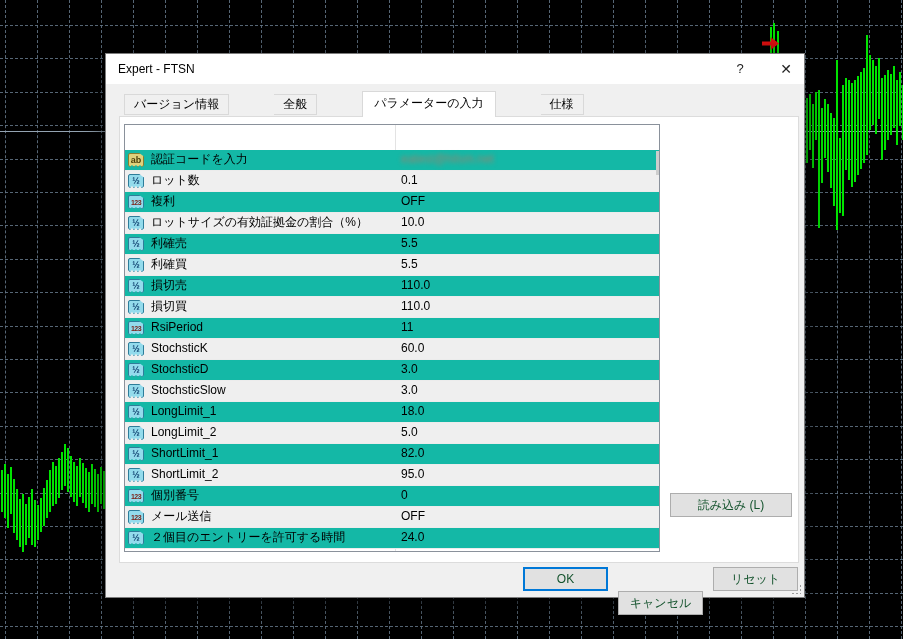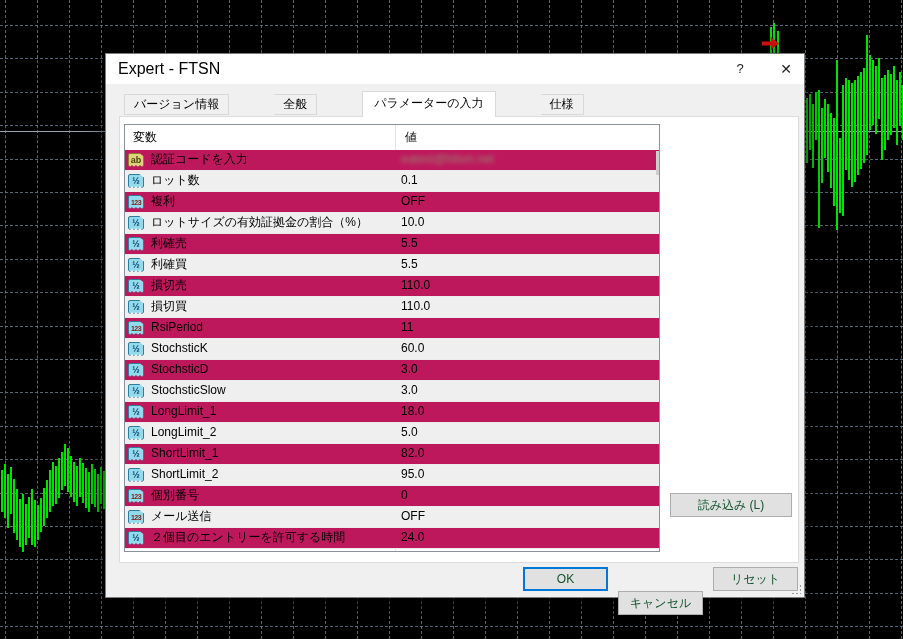--- a/index.html
+++ b/index.html
@@ -9,21 +9,21 @@
   .vgrid{position:absolute;top:0;height:639px;width:0;border-left:1px dashed #66788a;opacity:.85;}
   .hgrid{position:absolute;left:0;width:903px;height:0;border-top:1px dashed #66788a;opacity:.85;}
   #price-line{position:absolute;left:0;width:903px;height:1px;background:#94a4b2;}
   .bar{position:absolute;width:2px;}
   #sell-arrow{position:absolute;width:17px;height:15px;filter:drop-shadow(0 0 1px #fff) drop-shadow(0 0 1px #fff);
       clip-path:polygon(0 36%,52% 36%,52% 8%,100% 50%,52% 92%,52% 64%,0 64%);}
   
   #dialog{position:absolute;left:105px;top:53px;width:700px;height:545px;background:#f0f0f0;
           border:1px solid #7c7c7c;box-shadow:0 6px 22px rgba(0,0,0,.8);box-sizing:border-box;}
   #titlebar{position:absolute;left:0;top:0;width:100%;height:30px;background:#fff;}
-  #dialog-title{position:absolute;left:12px;top:0;line-height:30px;font-size:16px;color:#000;}
+  #dialog-title{position:absolute;left:12px;top:0;line-height:30px;font-size:12px;color:#000;}
   .cap-btn{position:absolute;top:0;width:34px;height:30px;background:transparent;border:none;
            font-size:13px;color:#222;text-align:center;line-height:30px;padding:0;cursor:default;}
   #help-btn{left:617px;}
   #close-btn{left:663px;font-size:14px;}
   
   #tabs{position:absolute;left:18px;top:37px;height:26px;display:flex;align-items:flex-end;z-index:3;gap:45px;}
   .tab{box-sizing:border-box;height:21px;line-height:19px;padding:0 9px;font-size:12px;color:#000;
        background:#f0f0f0;border:1px solid #d9d9d9;border-left-width:0;margin-bottom:2px;white-space:nowrap;}
   .tab:first-child{border-left-width:1px;}
   .tab.active{height:26px;line-height:23px;background:#fff;border:1px solid #d9d9d9;border-bottom:none;
@@ -32,21 +32,21 @@
   #page{position:absolute;left:13px;top:62px;width:680px;height:447px;background:#fff;
         border:1px solid #dcdcdc;box-sizing:border-box;z-index:2;}
   
   #ptable{position:absolute;left:4px;top:7px;width:536px;height:428px;border:1px solid #8a919b;
           box-sizing:border-box;background:#fff;}
   #thead{position:absolute;left:0;top:0;width:100%;height:25px;font-size:12px;color:#000;}
   #th-var{position:absolute;left:8px;line-height:25px;}
   #th-val{position:absolute;left:280px;line-height:25px;}
   #coldiv{position:absolute;left:270px;top:0;bottom:0;width:1px;background:#e3e3e3;}
   #rows{position:absolute;left:0;top:25px;width:100%;}
-  .row{position:relative;height:20px;border-bottom:1px solid #ececec;font-size:12px;color:#000;background:#be185d;}
+  .row{position:relative;height:20px;border-bottom:1px solid #ececec;font-size:12px;color:#000;background:#14b8a6;}
   .row.alt{background:#efefef;}
   .pname{position:absolute;left:26px;top:0;line-height:19px;white-space:nowrap;}
   .pval{position:absolute;left:276px;top:0;line-height:19px;white-space:nowrap;}
   .pval.red{filter:blur(2px);color:#97826f;}
   .picon{position:absolute;left:3px;top:3px;width:16px;height:14px;box-sizing:border-box;
          font-weight:bold;text-align:center;border-radius:2px;
          clip-path:polygon(0 0,70% 0,100% 25%,100% 90%,87% 100%,75% 86%,62% 100%,50% 86%,37% 100%,25% 86%,12% 100%,0 88%);}
   .picon.text{background:#dfd27c;color:#4a3f0a;border:1px solid #8a7d2e;font-size:9px;line-height:12px;}
   .picon.double{background:#93dbec;color:#0a3a6a;border:1px solid #2e7d9a;font-size:9px;line-height:12px;}
   .picon.integer{background:#93dbec;color:#7c1d12;border:1px solid #2e7d9a;font-size:7px;line-height:13px;letter-spacing:-.5px;}
@@ -206,24 +206,20 @@
 
     <div id="tabs">
         <div class="tab" style="min-width: 80px; box-sizing: border-box; text-align: center;">バージョン情報</div>
         <div class="tab" style="min-width: 36px; box-sizing: border-box; text-align: center;">全般</div>
         <div class="tab active" style="min-width: 101px; box-sizing: border-box; text-align: center;">パラメーターの入力</div>
         <div class="tab" style="min-width: 40px; box-sizing: border-box; text-align: right;">仕様</div>
       </div>
 
     <div id="page">
       <div id="ptable">
-        <div id="thead">
-          <span id="th-var">変数</span>
-          <span id="th-val">値</span>
-        </div>
         <div id="coldiv"></div>
         <div id="rows">
             <div class="row">
               <span class="picon text">ab</span>
               <span class="pname">認証コードを入力</span>
               <span class="pval red">eatest@hilsm.net</span>
             </div>
             <div class="row alt">
               <span class="picon double">½</span>
               <span class="pname">ロット数</span>

